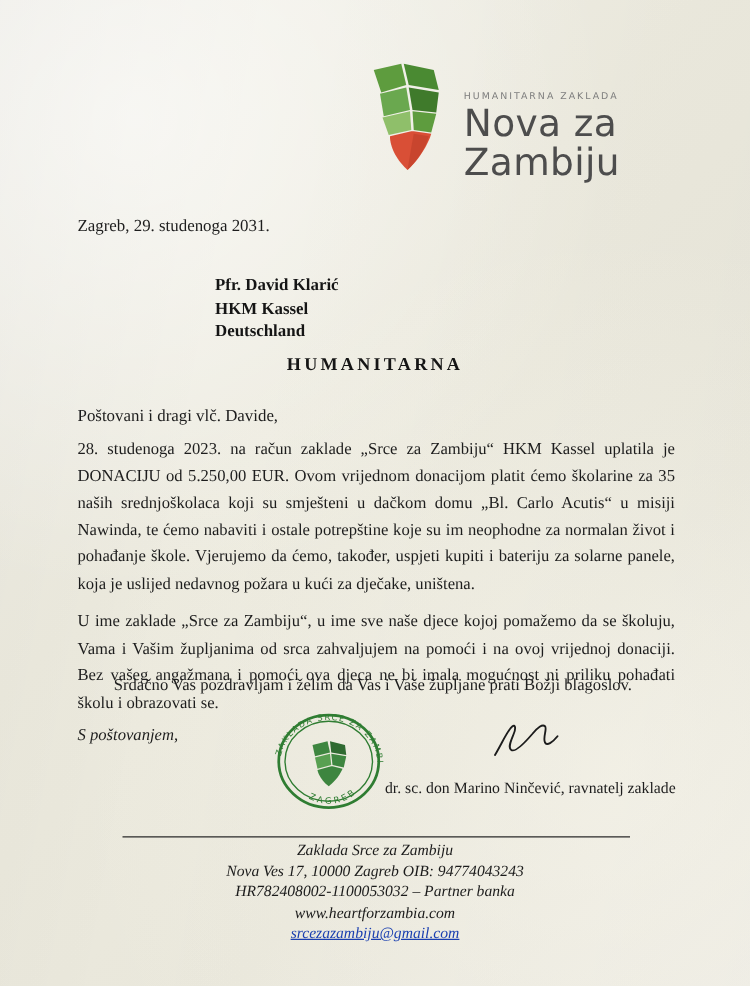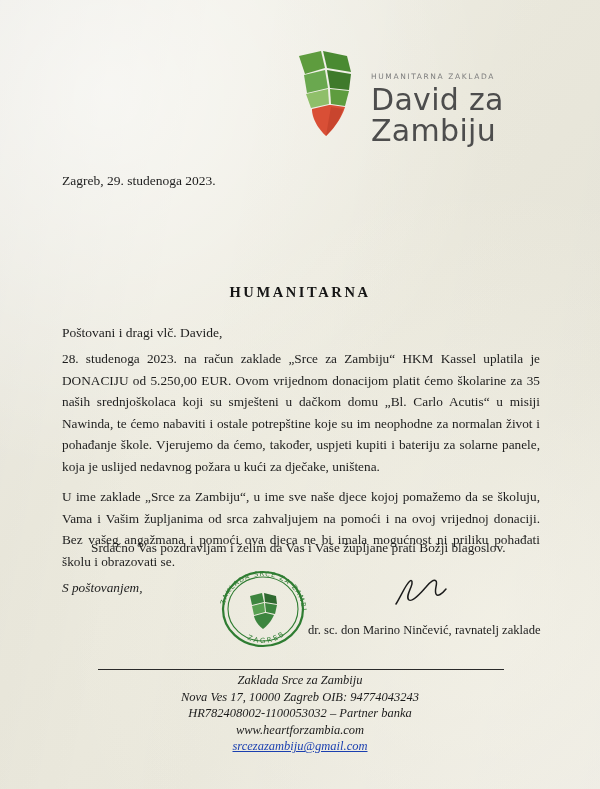--- a/index.html
+++ b/index.html
@@ -208,27 +208,32 @@
           <path d="M42 22 L66 26 L64 42 L45 40 Z" fill="#3f7a2b"></path>
           <path d="M21 46 L43 41 L44 56 L26 60 Z" fill="#8fbf6a"></path>
           <path d="M45 41 L64 43 L60 58 L46 56 Z" fill="#5e9c3e"></path>
           <path d="M27 61 L44 57 L46 57 L60 59 C60 59 56 74 41 88 C26 74 27 61 27 61 Z" fill="#d94f36"></path>
           <path d="M41 88 C50 79 56 69 58 61 L46 59 L44 70 Z" fill="#c8452e"></path>
         </g>
       </svg>
     </div>
     <div class="logo-sub">HUMANITARNA ZAKLADA</div>
     <div class="logo-text">
-      <div class="logo-line1">David za</div>
+      <div class="logo-line1">Nova za</div>
       <div class="logo-line2">Zambiju</div>
     </div>
   </div>
 
-  <div class="date">Zagreb, 29. studenoga 2023.</div>
-
+  <div class="date">Zagreb, 29. studenoga 2031.</div>
+
+  <div class="addressee">
+    <div>Pfr. David Klarić</div>
+    <div>HKM Kassel</div>
+    <div>Deutschland</div>
+  </div>
 
   <div class="doc-title">HUMANITARNA</div>
 
   <div class="salutation">Poštovani i dragi vlč. Davide,</div>
 
   <div class="body-text">
     <p>28. studenoga 2023. na račun zaklade „Srce za Zambiju“ HKM Kassel uplatila je DONACIJU od 5.250,00 EUR. Ovom vrijednom donacijom platit ćemo školarine za 35 naših srednjoškolaca koji su smješteni u dačkom domu „Bl. Carlo Acutis“ u misiji Nawinda, te ćemo nabaviti i ostale potrepštine koje su im neophodne za normalan život i pohađanje škole. Vjerujemo da ćemo, također, uspjeti kupiti i bateriju za solarne panele, koja je uslijed nedavnog požara u kući za dječake, uništena.</p>
     <p>U ime zaklade „Srce za Zambiju“, u ime sve naše djece kojoj pomažemo da se školuju, Vama i Vašim župljanima od srca zahvaljujem na pomoći i na ovoj vrijednoj donaciji. Bez vašeg angažmana i pomoći ova djeca ne bi imala mogućnost ni priliku pohađati školu i obrazovati se.</p>
   </div>
 

